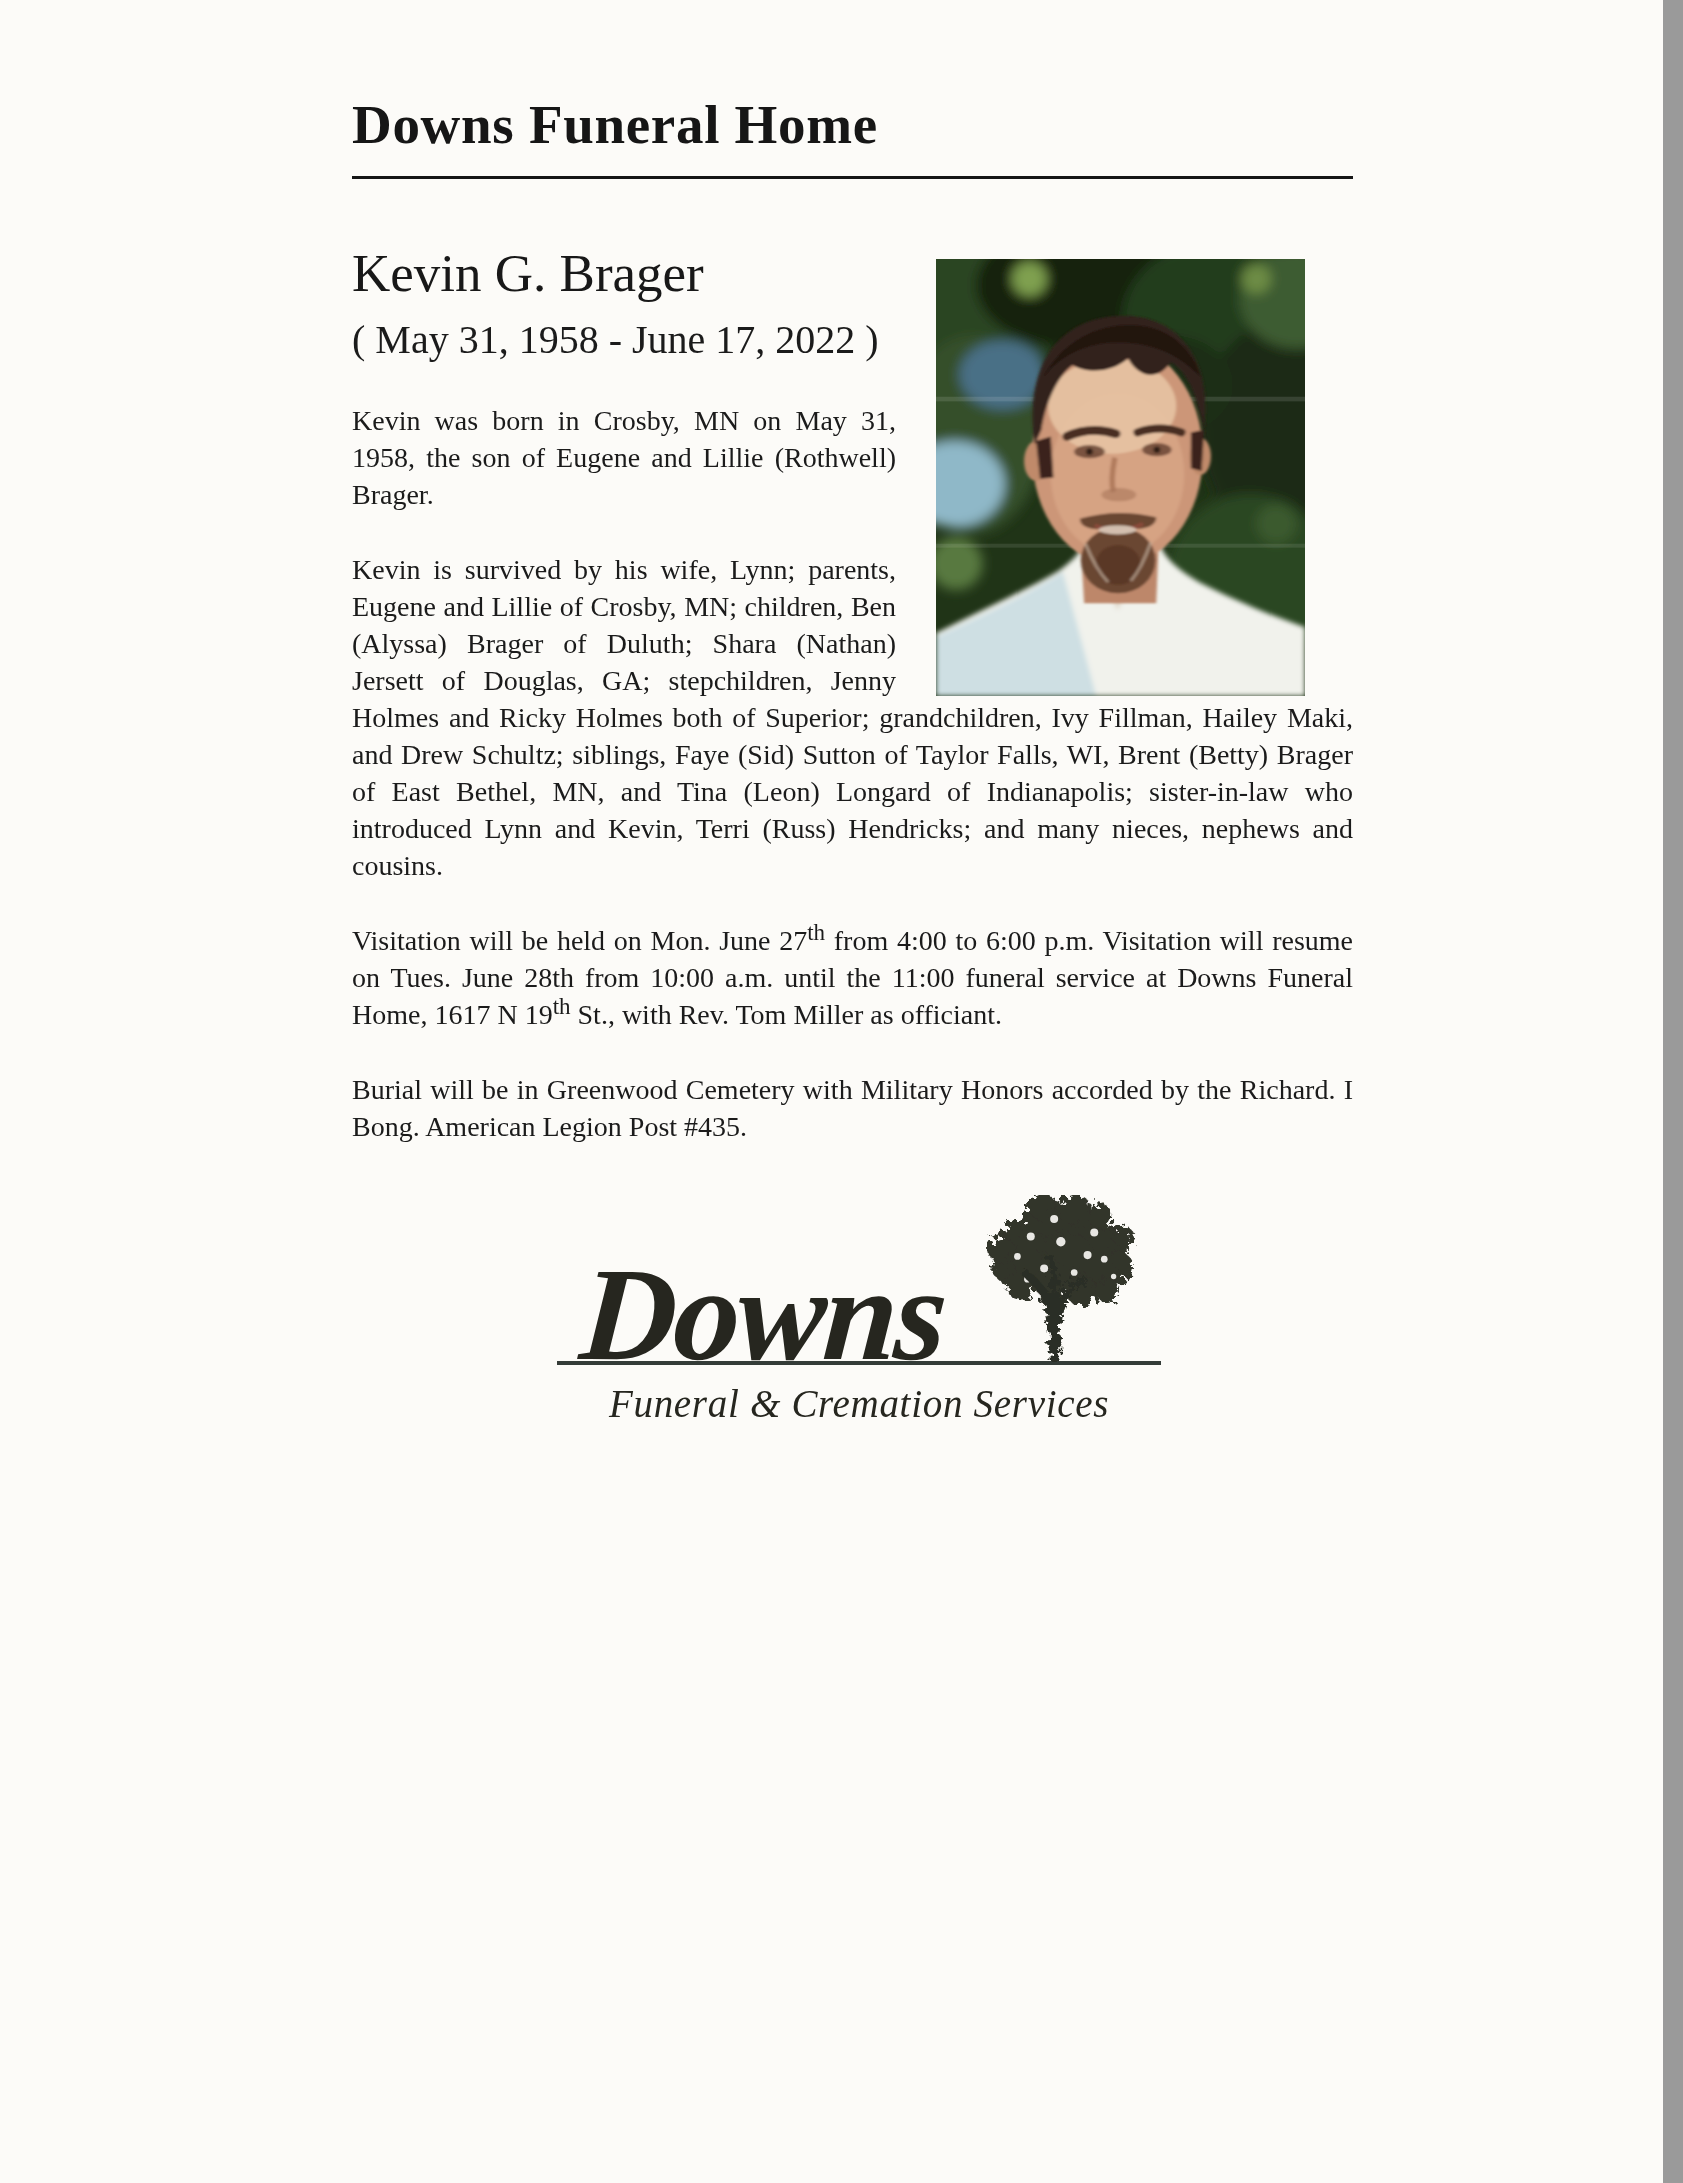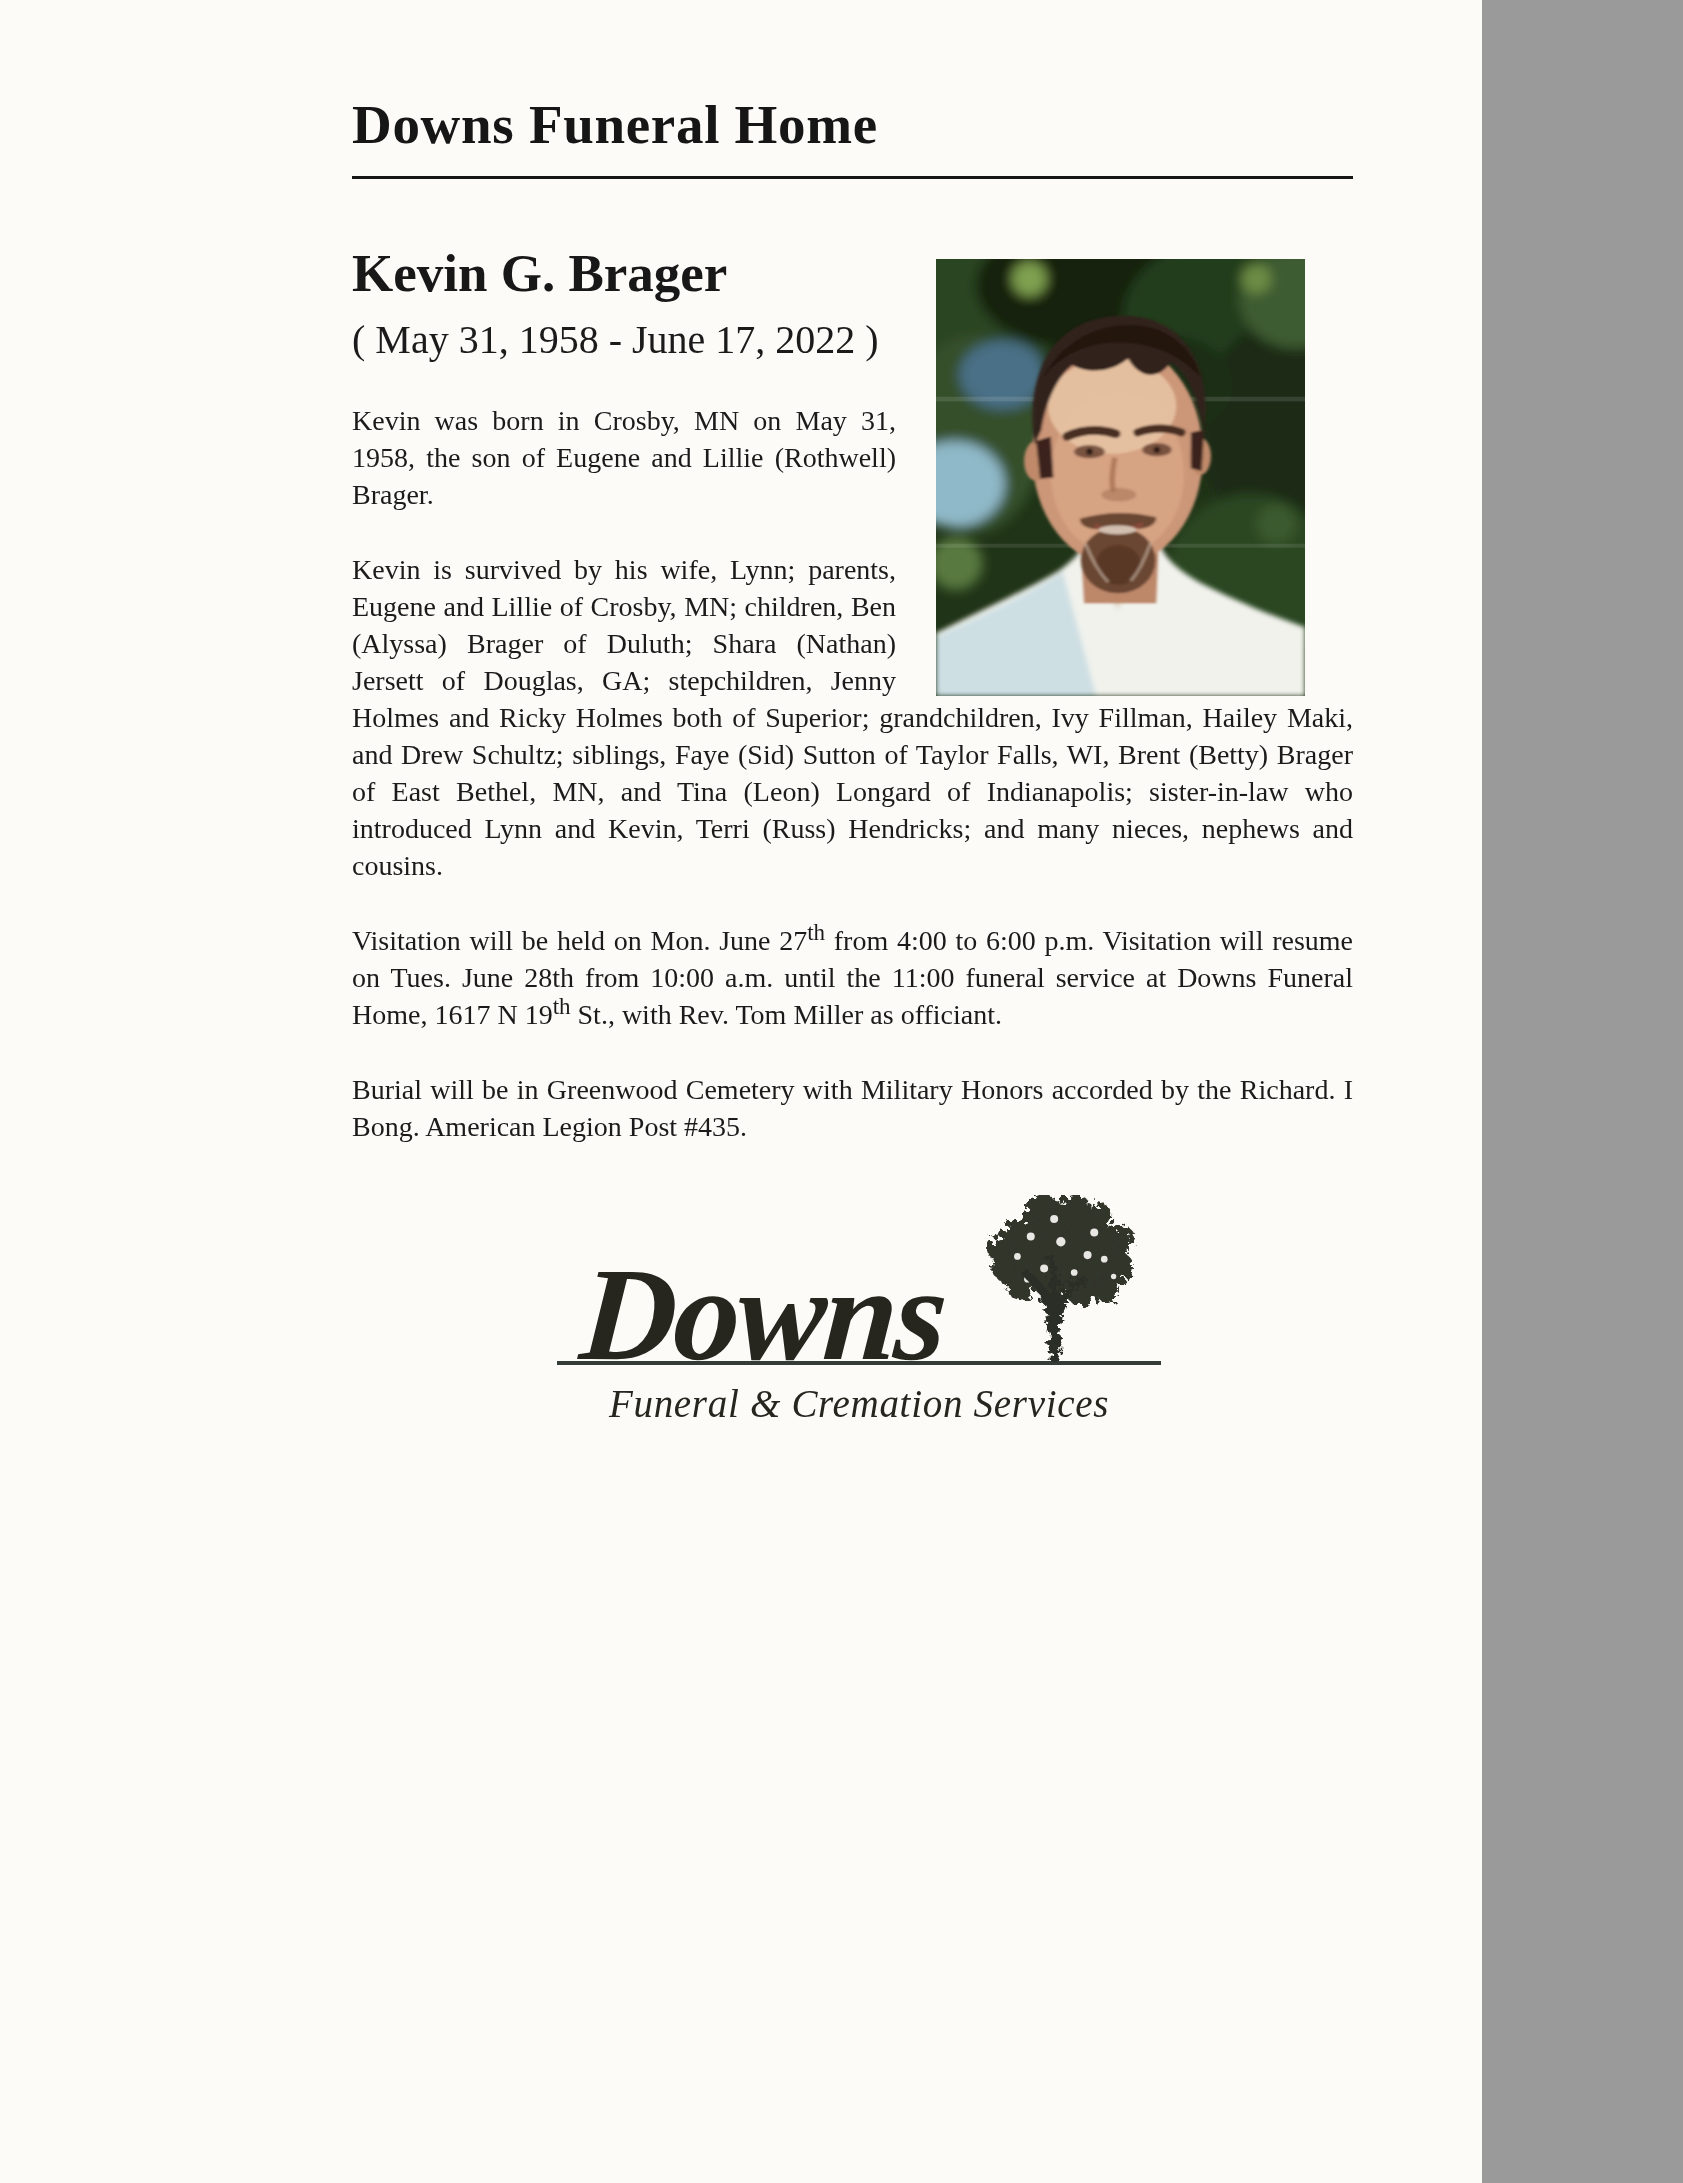--- a/index.html
+++ b/index.html
@@ -6,21 +6,21 @@
     --ink:#1b1b1b;
     --rule:#161616;
     --logo-ink:#26261f;
     --page-bg:#fcfbf8;
   }
   *{box-sizing:border-box;}
   html,body{margin:0;padding:0;}
   body{background:#9a9a9a;font-family:"Liberation Serif", serif;}
   .page{
     position:relative;
-    width:1482px;height:2183px;
+    width:1663px;height:2183px;
     background:var(--page-bg);
     overflow:hidden;
     color:var(--ink);
     padding-left:30px;
   }
   .content{
     position:absolute;
     left:352px;top:0;
     width:1001px;
   }
@@ -40,21 +40,21 @@
   .photo{
     float:right;
     width:369px;height:437px;
     margin:80px 48px 0 40px;
     background:#223618;
   }
   .photo svg{display:block;width:100%;height:100%;}
   h2.deceased{
     margin:64px 0 0 0;
     font-size:53px;
-    font-weight:700;
+    font-weight:400;
     line-height:1.15;
     color:#181818;
   }
   p.dates{
     margin:9.3px 0 0 0;
     font-size:40px;
     line-height:1.3;
   }
   .paras{margin-top:36px;}
   p.body{

